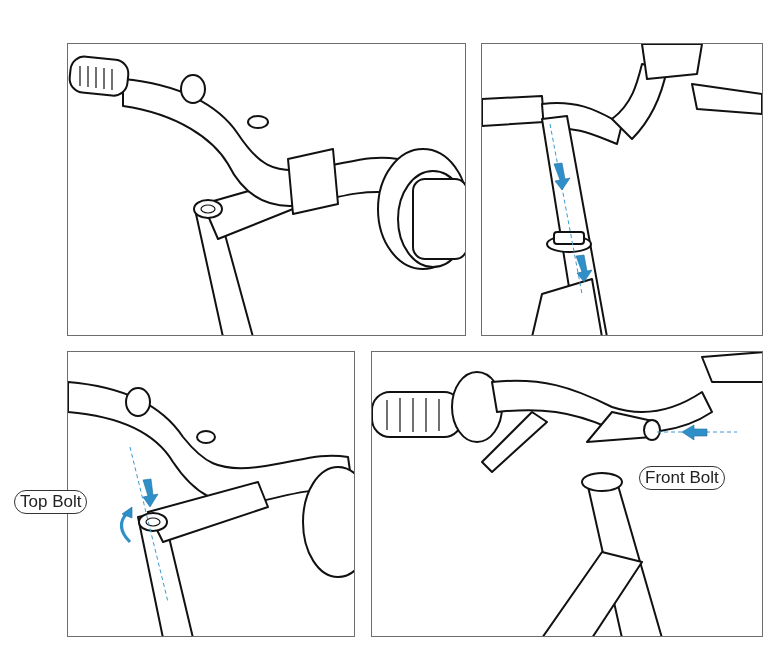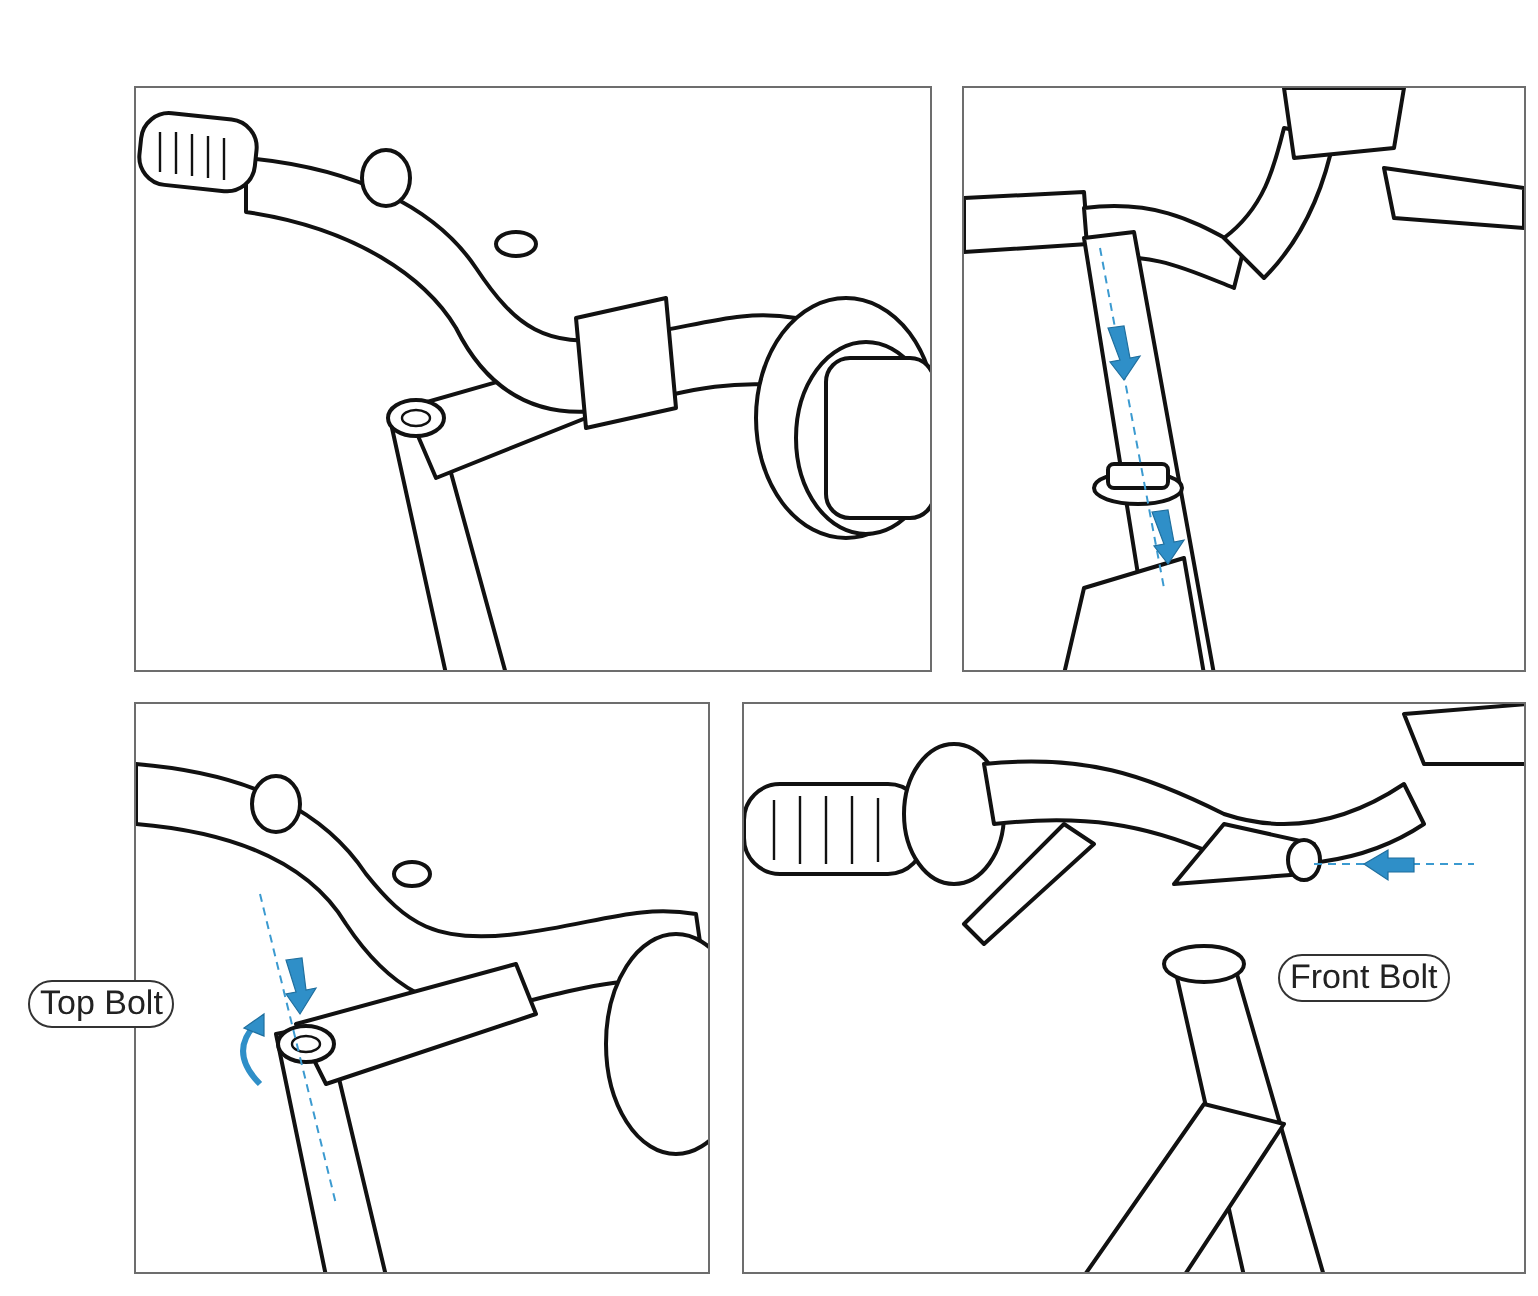--- a/index.html
+++ b/index.html
@@ -98,13 +98,13 @@
     <path class="ln" d="M215,90 L240,60 L285,70 L280,85 Z"></path>
     <ellipse class="ln" cx="280" cy="78" rx="8" ry="10"></ellipse>
     <path class="ln" d="M215,130 L250,286 L290,286 L245,130 Z"></path>
     <ellipse class="ln" cx="230" cy="130" rx="20" ry="9"></ellipse>
     <path class="ln" d="M170,286 L230,200 L270,210 L220,286 Z"></path>
     <path class="ln" d="M330,5 L392,0 L392,30 L340,30 Z"></path>
     <line class="dash" x1="285" y1="80" x2="365" y2="80"></line>
     <path class="arrow" d="M310,80 L322,73 L322,77 L335,77 L335,84 L322,84 L322,88 Z"></path>
   </svg>
 </div>
-<div class="label" style="left:639px;top:477px;border-radius:12px;">Front Bolt</div>
+<div class="label" style="left:639px;top:466px;border-radius:12px;">Front Bolt</div>
 
 </body></html>

